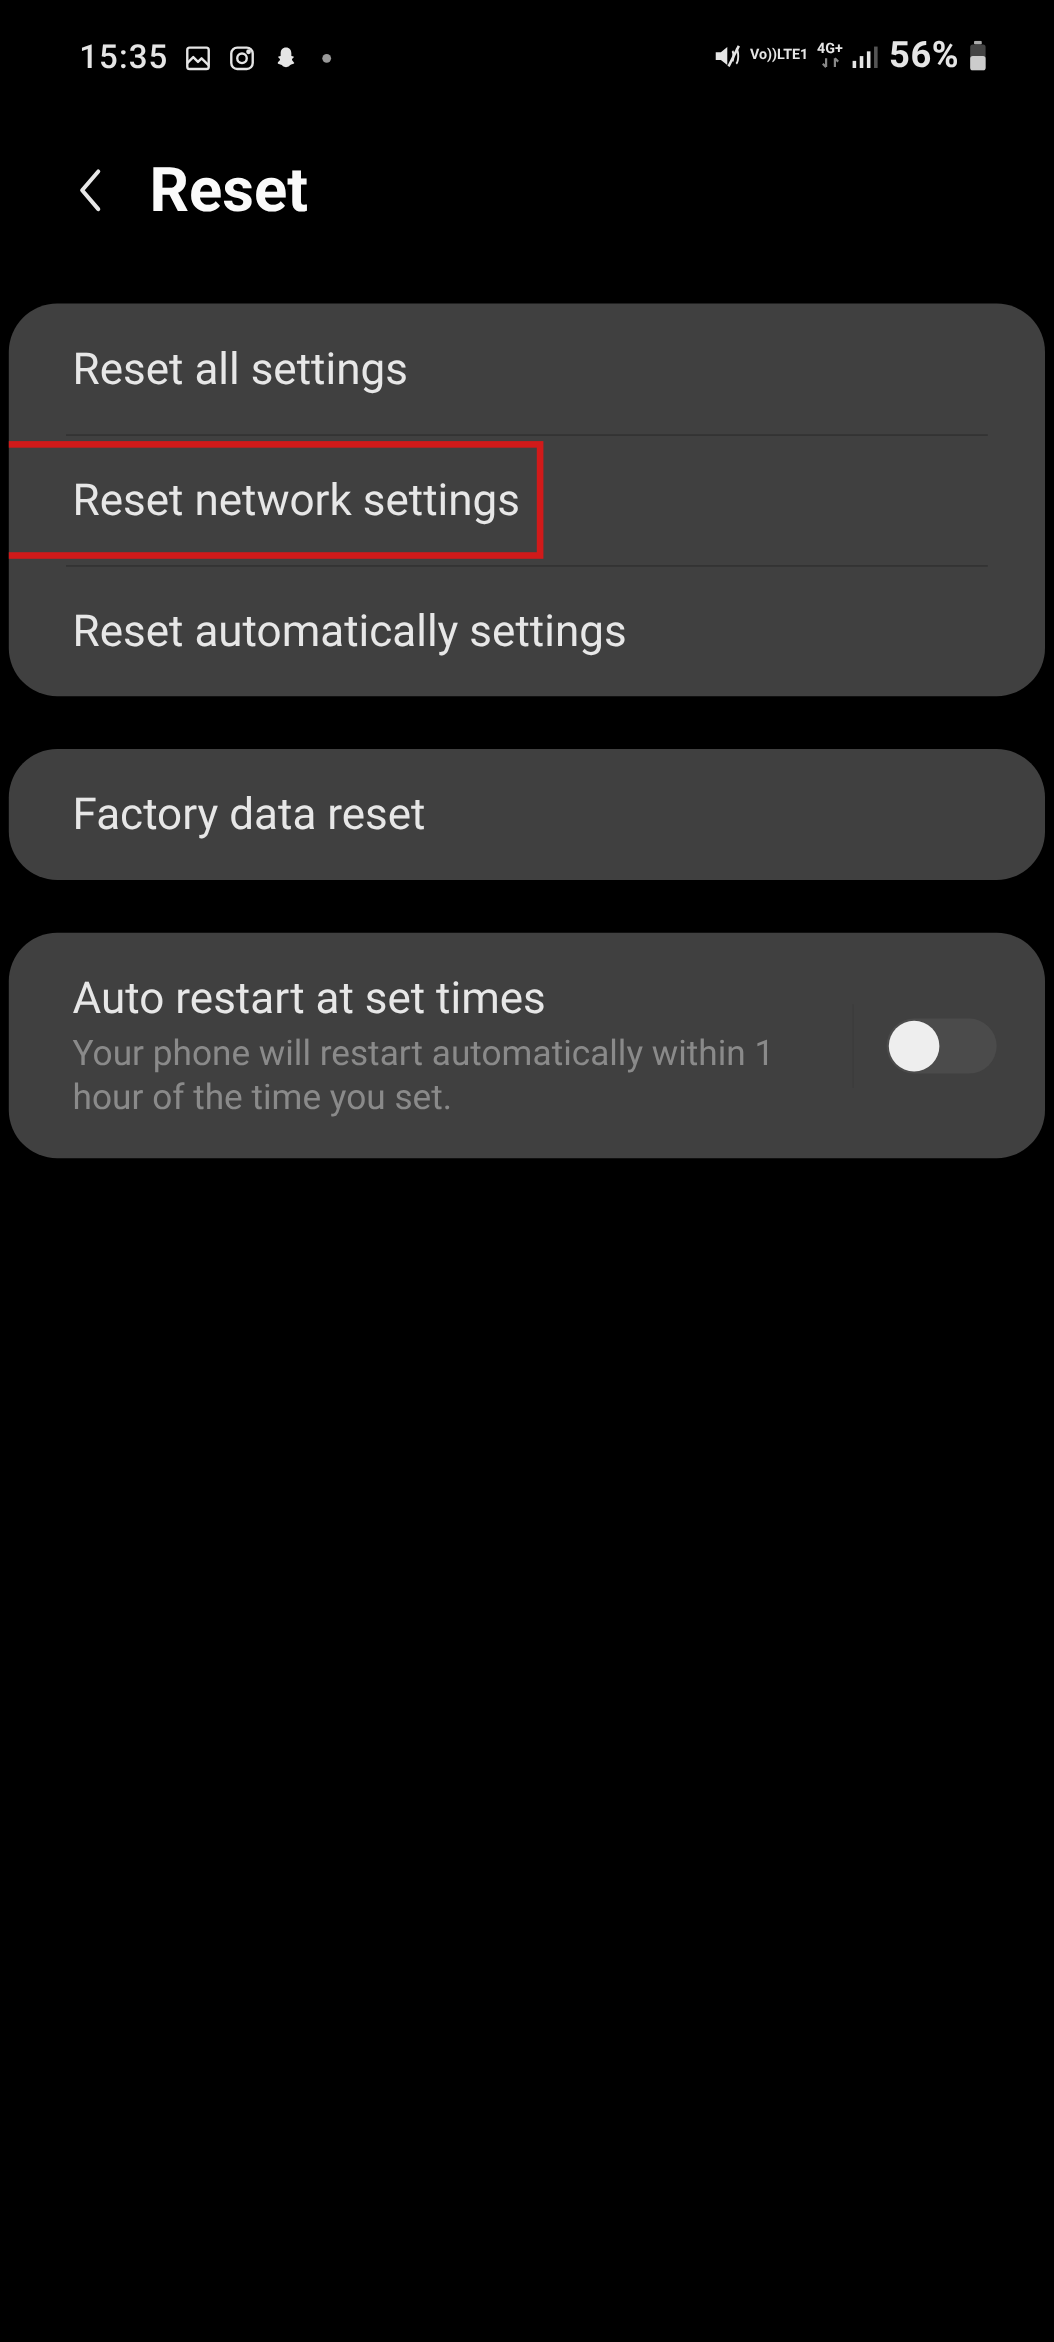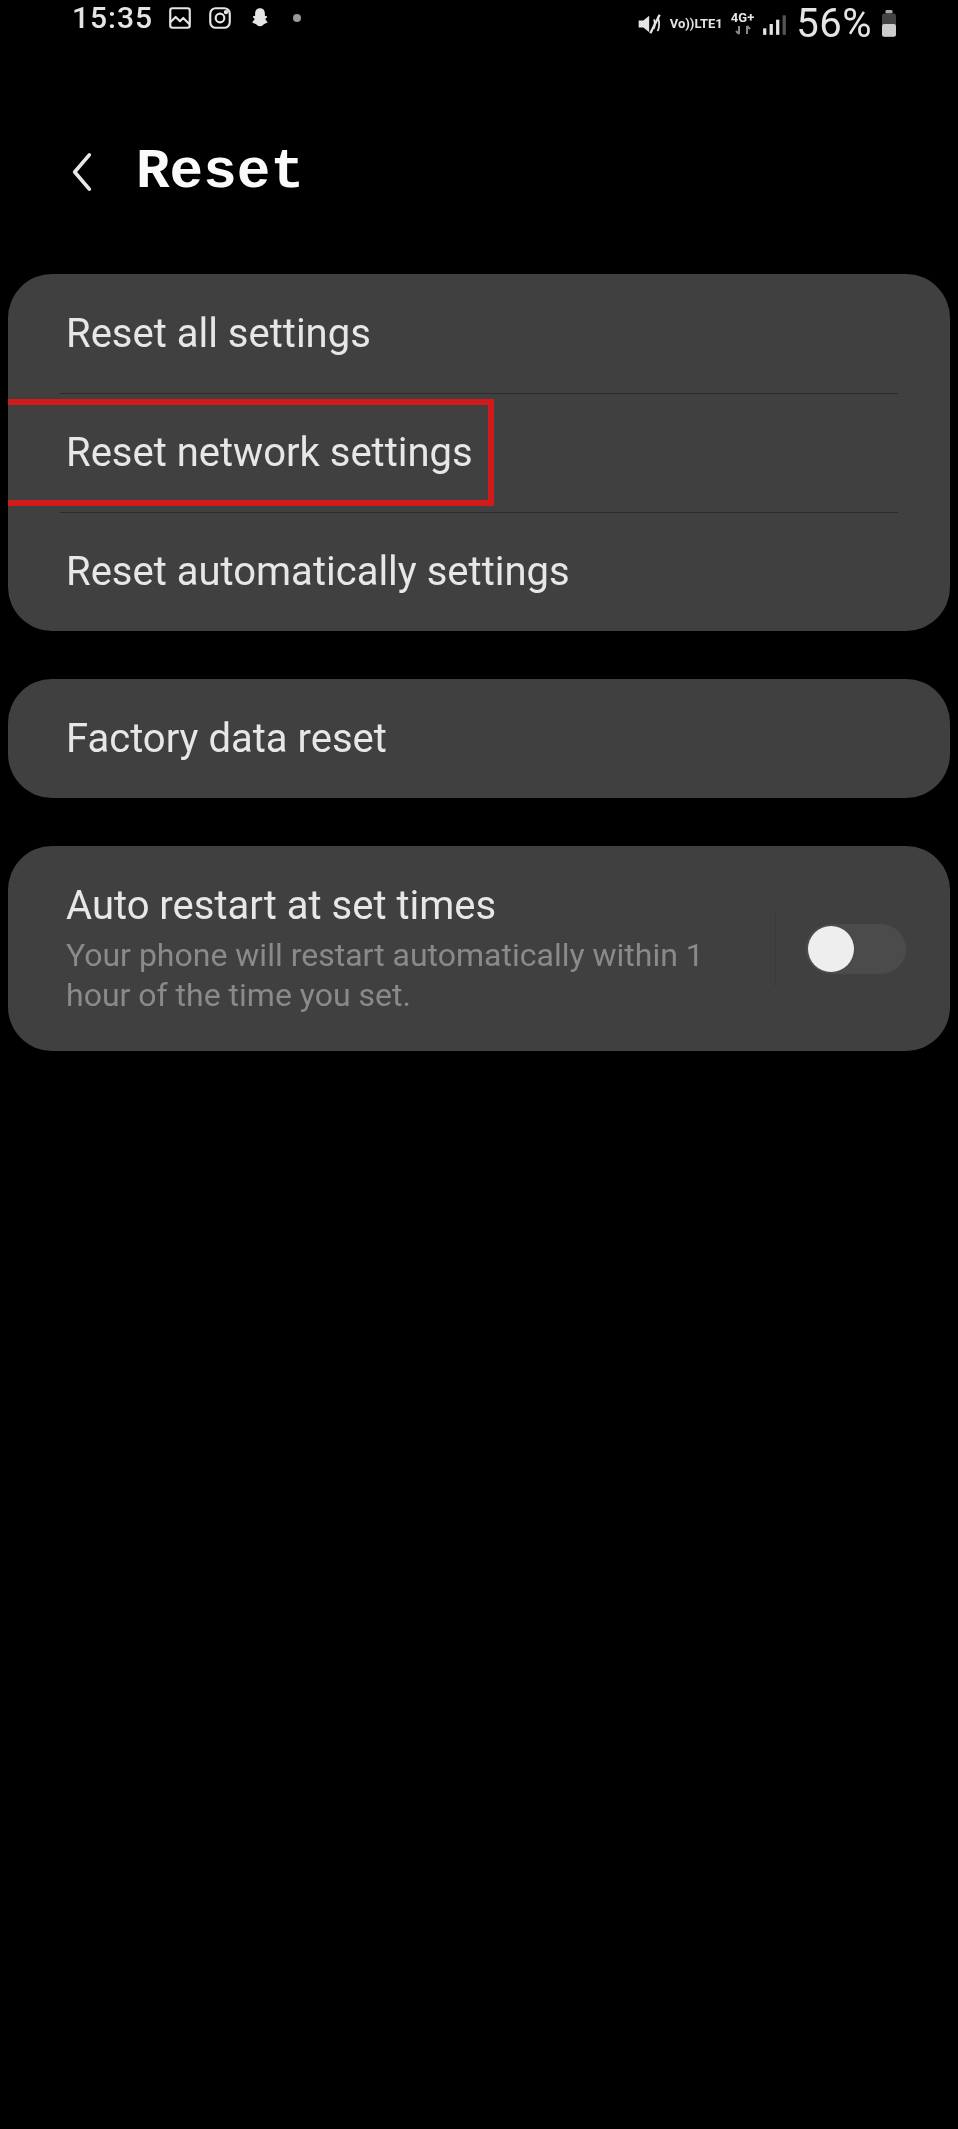--- a/index.html
+++ b/index.html
@@ -8,48 +8,47 @@
       height: 2129px;
       background: #000;
       color: #e7e7e7;
       font-family: -apple-system, "Segoe UI", Roboto, sans-serif;
       overflow: hidden;
     }
 
     
     .status-bar {
       display: flex;
-      align-items: flex-start;
+      align-items: flex-end;
       justify-content: space-between;
       height: 70px;
       padding: 0 60px 0 72px;
       font-size: 30px;
       color: #e5e5e5;
     }
     .status-left {
       display: flex;
       align-items: center;
       gap: 14px;
     }
     .status-time { font-size: 30px; font-weight: 500; letter-spacing: 1px; }
     .status-icon { display: inline-flex; align-items: center; }
     .status-right {
       display: flex;
       align-items: center;
       gap: 8px;
     }
-    .battery-text { font-size: 40px; font-weight: 400; letter-spacing: .5px; }
+    .battery-text { font-size: 33px; font-weight: 700; letter-spacing: .5px; }
 
     
     .app-bar {
       display: flex;
       align-items: center;
       gap: 30px;
       padding: 70px 0 70px 58px;
-      font-family: Liberation Mono, monospace;
     }
     .back-btn {
       width: 48px; height: 48px;
       display: flex;
       align-items: center;
       justify-content: center;
       cursor: pointer;
     }
     .app-title {
       font-size: 56px;

